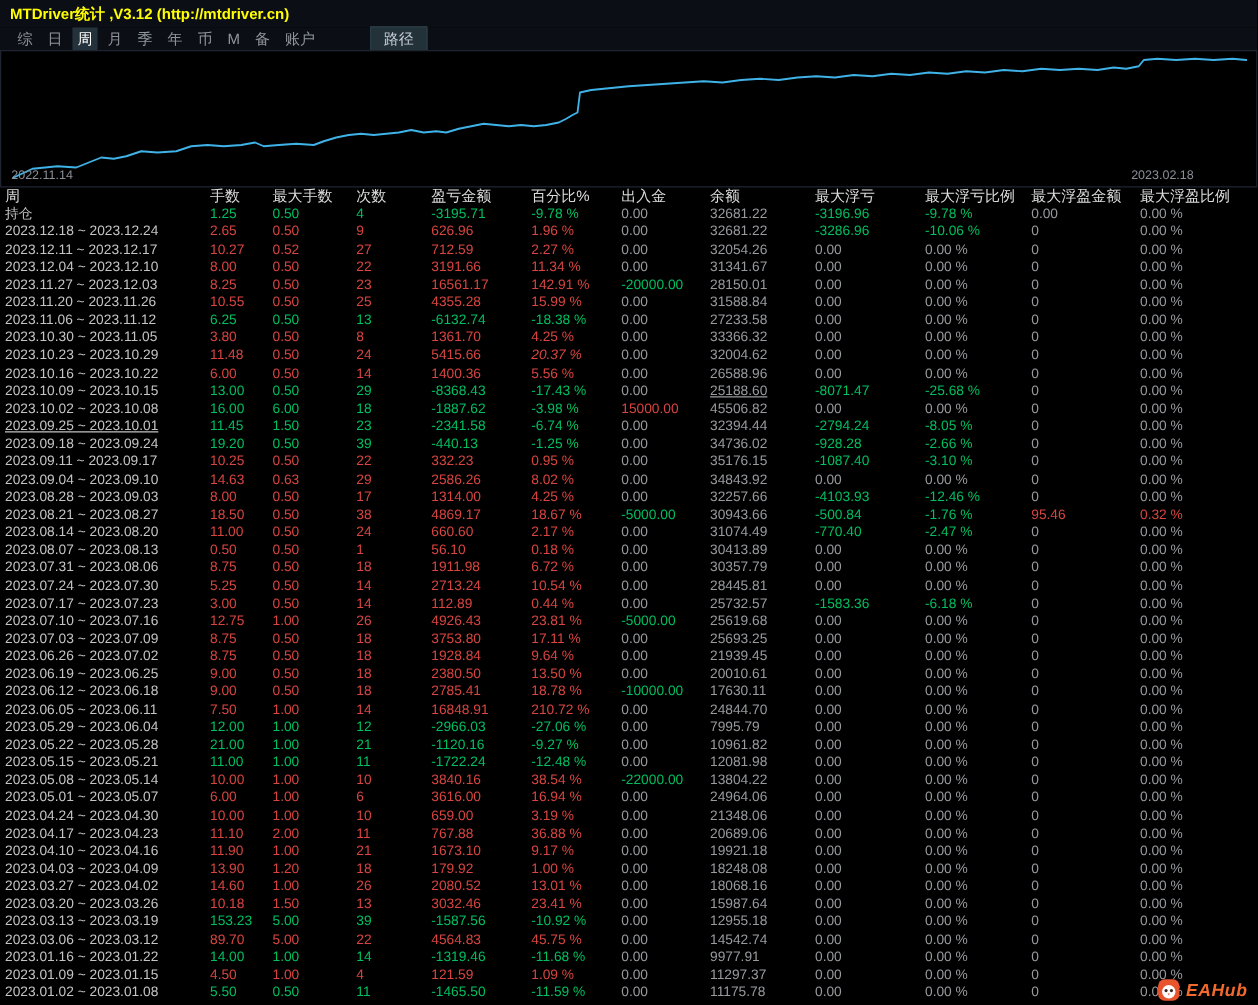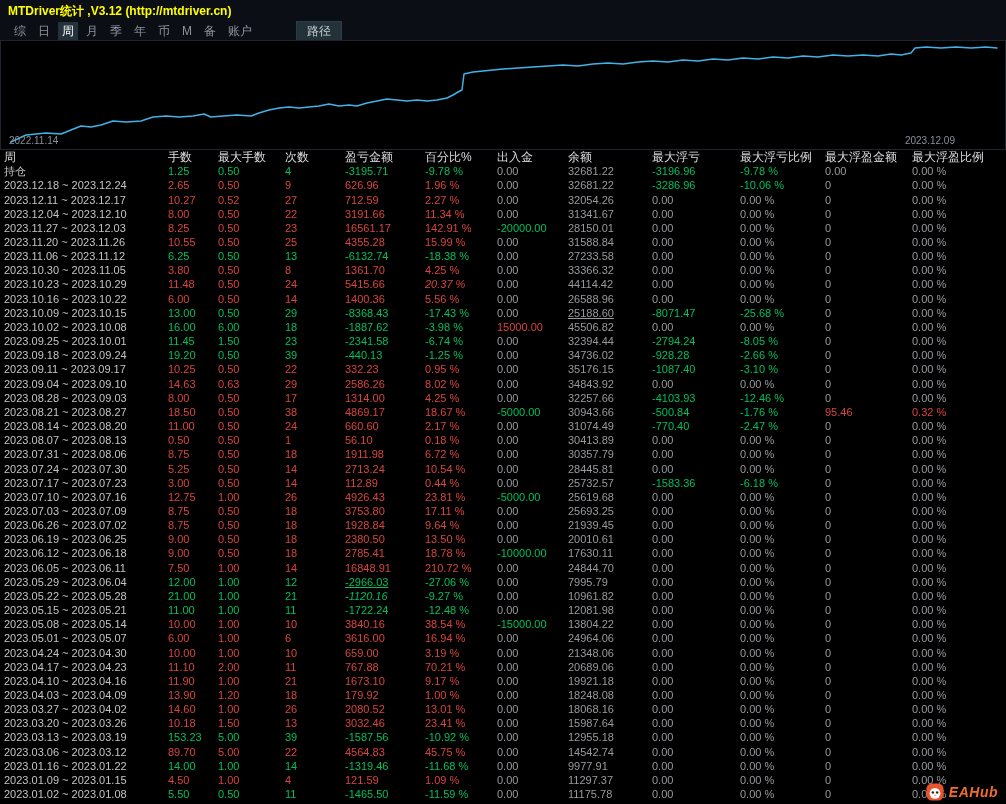--- a/index.html
+++ b/index.html
@@ -76,21 +76,21 @@
       <span class="menu-item">账户</span>
     </div>
   <button class="path-button">路径</button>
 </div>
 
 <div class="chart">
   <svg width="990" height="102" viewBox="0 0 990 102" preserveAspectRatio="none">
     <polyline fill="none" stroke-width="1.5" stroke-linejoin="round" stroke-linecap="round" points="2,98 17,91 37,89 52,90 62,86 72,82 82,83 92,81 104,77 117,78 132,77 144,73 157,72 170,73 184,72 195,70 202,73 214,72 228,71 242,72 250,69 260,66 270,64 280,63 290,64 300,63 310,62 320,60 330,62 340,61 348,62 358,59 368,57 378,55 388,56 398,57 408,56 418,57 428,56 438,54 444,51 449,48 453,46 455,30 464,28 474,27 484,26 494,25 509,24 524,23 539,22 554,21 569,22 584,20 599,19 614,20 629,18 644,17 659,18 674,16 689,17 704,15 719,16 734,14 749,15 764,13 779,14 794,12 809,13 824,11 839,12 854,11 869,12 882,10 892,11 902,9 906,4 917,3 932,4 947,3 962,4 977,3 988,4" stroke="#3fb3e8"></polyline>
   </svg>
   <span class="axis-label start">2022.11.14</span>
-  <span class="axis-label end">2023.12.09</span>
+  <span class="axis-label end">2023.02.18</span>
 </div>
 
 <div class="stats">
     <div class="trow thead">
       <div class="tcell">周</div>
       <div class="tcell">手数</div>
       <div class="tcell">最大手数</div>
       <div class="tcell">次数</div>
       <div class="tcell">盈亏金额</div>
       <div class="tcell">百分比%</div>
@@ -214,21 +214,21 @@
       <div class="tcell" style="color: rgb(152, 154, 158);">0.00 %</div>
     </div>
     <div class="trow">
       <div class="tcell" style="color: rgb(196, 196, 196);">2023.10.23 ~ 2023.10.29</div>
       <div class="tcell" style="color: rgb(216, 69, 64);">11.48</div>
       <div class="tcell" style="color: rgb(216, 69, 64);">0.50</div>
       <div class="tcell" style="color: rgb(216, 69, 64);">24</div>
       <div class="tcell" style="color: rgb(216, 69, 64);">5415.66</div>
       <div class="tcell" style="color: rgb(216, 69, 64); font-style: italic;">20.37 %</div>
       <div class="tcell" style="color: rgb(152, 154, 158);">0.00</div>
-      <div class="tcell" style="color: rgb(152, 154, 158);">44114.42</div>
+      <div class="tcell" style="color: rgb(152, 154, 158);">32004.62</div>
       <div class="tcell" style="color: rgb(152, 154, 158);">0.00</div>
       <div class="tcell" style="color: rgb(152, 154, 158);">0.00 %</div>
       <div class="tcell" style="color: rgb(152, 154, 158);">0</div>
       <div class="tcell" style="color: rgb(152, 154, 158);">0.00 %</div>
     </div>
     <div class="trow">
       <div class="tcell" style="color: rgb(196, 196, 196);">2023.10.16 ~ 2023.10.22</div>
       <div class="tcell" style="color: rgb(216, 69, 64);">6.00</div>
       <div class="tcell" style="color: rgb(216, 69, 64);">0.50</div>
       <div class="tcell" style="color: rgb(216, 69, 64);">14</div>
@@ -263,21 +263,21 @@
       <div class="tcell" style="color: rgb(0, 191, 95);">-1887.62</div>
       <div class="tcell" style="color: rgb(0, 191, 95);">-3.98 %</div>
       <div class="tcell" style="color: rgb(216, 69, 64);">15000.00</div>
       <div class="tcell" style="color: rgb(152, 154, 158);">45506.82</div>
       <div class="tcell" style="color: rgb(152, 154, 158);">0.00</div>
       <div class="tcell" style="color: rgb(152, 154, 158);">0.00 %</div>
       <div class="tcell" style="color: rgb(152, 154, 158);">0</div>
       <div class="tcell" style="color: rgb(152, 154, 158);">0.00 %</div>
     </div>
     <div class="trow">
-      <div class="tcell" style="color: rgb(196, 196, 196);">2023.09.25 ~ 2023.10.01</div>
+      <div class="tcell" style="color: rgb(196, 196, 196); text-decoration: underline;">2023.09.25 ~ 2023.10.01</div>
       <div class="tcell" style="color: rgb(0, 191, 95);">11.45</div>
       <div class="tcell" style="color: rgb(0, 191, 95);">1.50</div>
       <div class="tcell" style="color: rgb(0, 191, 95);">23</div>
       <div class="tcell" style="color: rgb(0, 191, 95);">-2341.58</div>
       <div class="tcell" style="color: rgb(0, 191, 95);">-6.74 %</div>
       <div class="tcell" style="color: rgb(152, 154, 158);">0.00</div>
       <div class="tcell" style="color: rgb(152, 154, 158);">32394.44</div>
       <div class="tcell" style="color: rgb(0, 191, 95);">-2794.24</div>
       <div class="tcell" style="color: rgb(0, 191, 95);">-8.05 %</div>
       <div class="tcell" style="color: rgb(152, 154, 158);">0</div>
@@ -505,35 +505,35 @@
       <div class="tcell" style="color: rgb(152, 154, 158);">0.00</div>
       <div class="tcell" style="color: rgb(152, 154, 158);">0.00 %</div>
       <div class="tcell" style="color: rgb(152, 154, 158);">0</div>
       <div class="tcell" style="color: rgb(152, 154, 158);">0.00 %</div>
     </div>
     <div class="trow">
       <div class="tcell" style="color: rgb(196, 196, 196);">2023.05.29 ~ 2023.06.04</div>
       <div class="tcell" style="color: rgb(0, 191, 95);">12.00</div>
       <div class="tcell" style="color: rgb(0, 191, 95);">1.00</div>
       <div class="tcell" style="color: rgb(0, 191, 95);">12</div>
-      <div class="tcell" style="color: rgb(0, 191, 95); text-decoration: underline;">-2966.03</div>
+      <div class="tcell" style="color: rgb(0, 191, 95);">-2966.03</div>
       <div class="tcell" style="color: rgb(0, 191, 95);">-27.06 %</div>
       <div class="tcell" style="color: rgb(152, 154, 158);">0.00</div>
       <div class="tcell" style="color: rgb(152, 154, 158);">7995.79</div>
       <div class="tcell" style="color: rgb(152, 154, 158);">0.00</div>
       <div class="tcell" style="color: rgb(152, 154, 158);">0.00 %</div>
       <div class="tcell" style="color: rgb(152, 154, 158);">0</div>
       <div class="tcell" style="color: rgb(152, 154, 158);">0.00 %</div>
     </div>
     <div class="trow">
       <div class="tcell" style="color: rgb(196, 196, 196);">2023.05.22 ~ 2023.05.28</div>
       <div class="tcell" style="color: rgb(0, 191, 95);">21.00</div>
       <div class="tcell" style="color: rgb(0, 191, 95);">1.00</div>
       <div class="tcell" style="color: rgb(0, 191, 95);">21</div>
-      <div class="tcell" style="color: rgb(0, 191, 95); font-style: italic;">-1120.16</div>
+      <div class="tcell" style="color: rgb(0, 191, 95);">-1120.16</div>
       <div class="tcell" style="color: rgb(0, 191, 95);">-9.27 %</div>
       <div class="tcell" style="color: rgb(152, 154, 158);">0.00</div>
       <div class="tcell" style="color: rgb(152, 154, 158);">10961.82</div>
       <div class="tcell" style="color: rgb(152, 154, 158);">0.00</div>
       <div class="tcell" style="color: rgb(152, 154, 158);">0.00 %</div>
       <div class="tcell" style="color: rgb(152, 154, 158);">0</div>
       <div class="tcell" style="color: rgb(152, 154, 158);">0.00 %</div>
     </div>
     <div class="trow">
       <div class="tcell" style="color: rgb(196, 196, 196);">2023.05.15 ~ 2023.05.21</div>
@@ -549,21 +549,21 @@
       <div class="tcell" style="color: rgb(152, 154, 158);">0</div>
       <div class="tcell" style="color: rgb(152, 154, 158);">0.00 %</div>
     </div>
     <div class="trow">
       <div class="tcell" style="color: rgb(196, 196, 196);">2023.05.08 ~ 2023.05.14</div>
       <div class="tcell" style="color: rgb(216, 69, 64);">10.00</div>
       <div class="tcell" style="color: rgb(216, 69, 64);">1.00</div>
       <div class="tcell" style="color: rgb(216, 69, 64);">10</div>
       <div class="tcell" style="color: rgb(216, 69, 64);">3840.16</div>
       <div class="tcell" style="color: rgb(216, 69, 64);">38.54 %</div>
-      <div class="tcell" style="color: rgb(0, 191, 95);">-15000.00</div>
+      <div class="tcell" style="color: rgb(0, 191, 95);">-22000.00</div>
       <div class="tcell" style="color: rgb(152, 154, 158);">13804.22</div>
       <div class="tcell" style="color: rgb(152, 154, 158);">0.00</div>
       <div class="tcell" style="color: rgb(152, 154, 158);">0.00 %</div>
       <div class="tcell" style="color: rgb(152, 154, 158);">0</div>
       <div class="tcell" style="color: rgb(152, 154, 158);">0.00 %</div>
     </div>
     <div class="trow">
       <div class="tcell" style="color: rgb(196, 196, 196);">2023.05.01 ~ 2023.05.07</div>
       <div class="tcell" style="color: rgb(216, 69, 64);">6.00</div>
       <div class="tcell" style="color: rgb(216, 69, 64);">1.00</div>
@@ -590,21 +590,21 @@
       <div class="tcell" style="color: rgb(152, 154, 158);">0.00 %</div>
       <div class="tcell" style="color: rgb(152, 154, 158);">0</div>
       <div class="tcell" style="color: rgb(152, 154, 158);">0.00 %</div>
     </div>
     <div class="trow">
       <div class="tcell" style="color: rgb(196, 196, 196);">2023.04.17 ~ 2023.04.23</div>
       <div class="tcell" style="color: rgb(216, 69, 64);">11.10</div>
       <div class="tcell" style="color: rgb(216, 69, 64);">2.00</div>
       <div class="tcell" style="color: rgb(216, 69, 64);">11</div>
       <div class="tcell" style="color: rgb(216, 69, 64);">767.88</div>
-      <div class="tcell" style="color: rgb(216, 69, 64);">70.21 %</div>
+      <div class="tcell" style="color: rgb(216, 69, 64);">36.88 %</div>
       <div class="tcell" style="color: rgb(152, 154, 158);">0.00</div>
       <div class="tcell" style="color: rgb(152, 154, 158);">20689.06</div>
       <div class="tcell" style="color: rgb(152, 154, 158);">0.00</div>
       <div class="tcell" style="color: rgb(152, 154, 158);">0.00 %</div>
       <div class="tcell" style="color: rgb(152, 154, 158);">0</div>
       <div class="tcell" style="color: rgb(152, 154, 158);">0.00 %</div>
     </div>
     <div class="trow">
       <div class="tcell" style="color: rgb(196, 196, 196);">2023.04.10 ~ 2023.04.16</div>
       <div class="tcell" style="color: rgb(216, 69, 64);">11.90</div>

